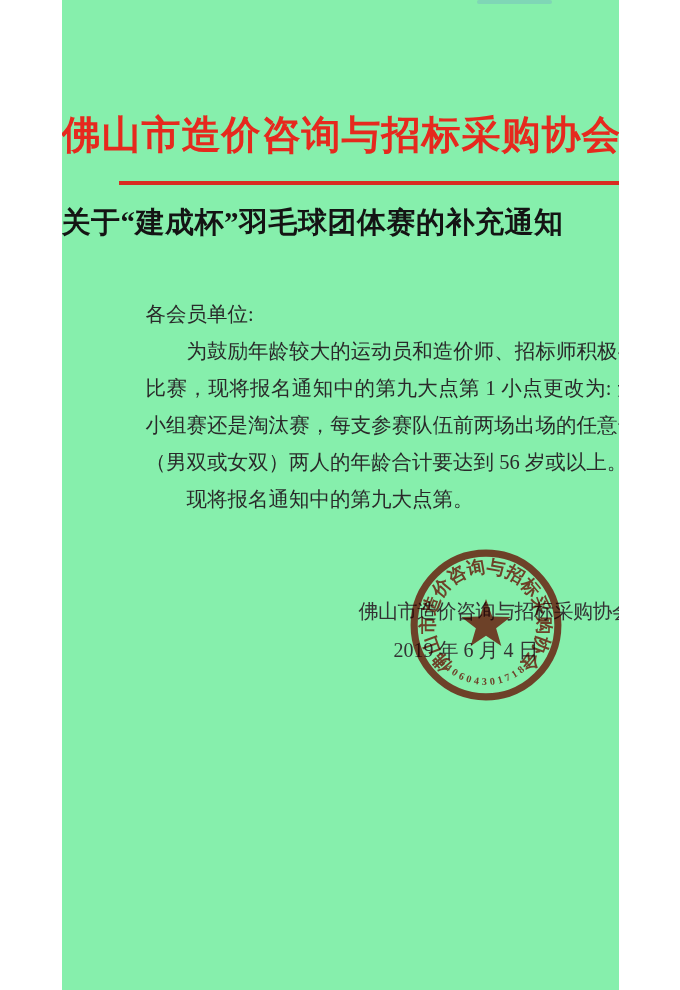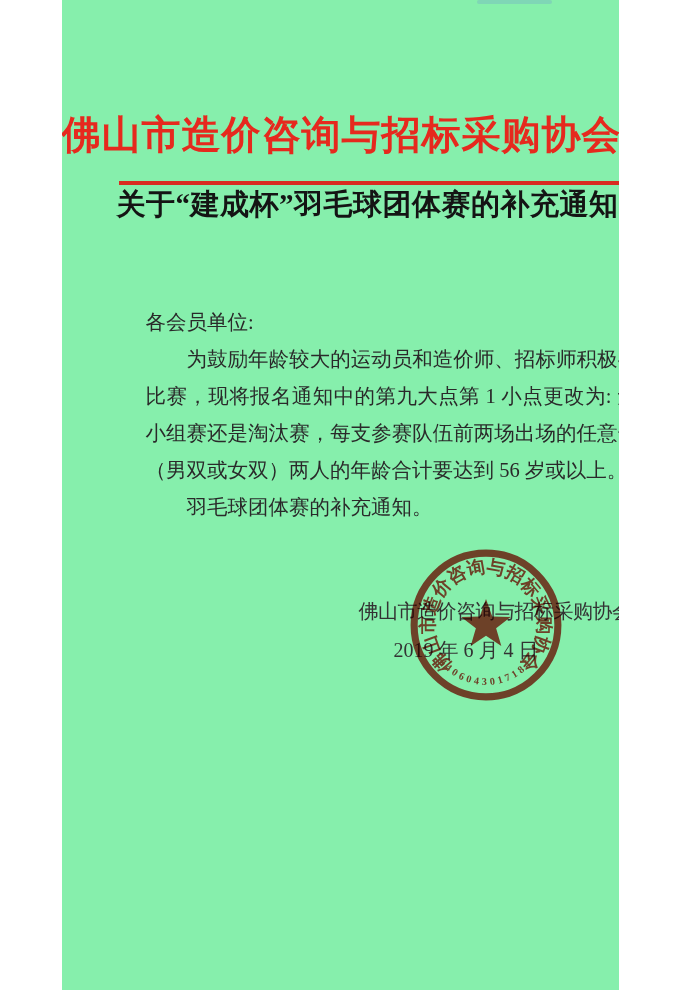--- a/index.html
+++ b/index.html
@@ -16,26 +16,26 @@
   .org-header {
     position:absolute; top:108px; left:0; width:100%;
     text-align:center; font-size:39px; font-weight:bold;
     color:#e6291e; letter-spacing:1px; white-space:nowrap;
   }
   .red-rule {
     position:absolute; top:181px; left:57px; width:567px; height:4px;
     background:#d92c21;
   }
   .doc-title {
-    position:absolute; top:185px; left:0; width:100%;
-    text-align:right; font-size:29px; font-weight:bold; color:#141414;
+    position:absolute; top:203px; left:0; width:100%;
+    text-align:left; font-size:29px; font-weight:bold; color:#141414;
     white-space:nowrap; letter-spacing:0.5px;
   }
   .body-text {
-    position:absolute; top:304px; left:84px; width:513px;
+    position:absolute; top:296px; left:84px; width:513px;
     font-size:20.5px; line-height:37px; text-align:justify;
     color:#2a2a2a;
   }
   .body-text p { margin:0; }
   .indent { text-indent:2em; }
   .sig-name {
     position:absolute; top:598px; left:297px; white-space:nowrap;
     font-size:20px; letter-spacing:-0.5px; color:#333;
     z-index:1;
   }
@@ -59,21 +59,21 @@
 
   <div class="org-header">佛山市造价咨询与招标采购协会</div>
 
   <div class="red-rule"></div>
 
   <div class="doc-title">关于“建成杯”羽毛球团体赛的补充通知</div>
 
   <div class="body-text">
     <p>各会员单位:</p>
     <p class="indent">为鼓励年龄较大的运动员和造价师、招标师积极参与比赛，现将报名通知中的第九大点第 1 小点更改为: 无论小组赛还是淘汰赛，每支参赛队伍前两场出场的任意一组（男双或女双）两人的年龄合计要达到 56 岁或以上。</p>
-    <p class="indent">羽毛球团体赛的补充通知。</p>
+    <p class="indent">现将报名通知中的第九大点第。</p>
   </div>
 
   <div class="sig-name">佛山市造价咨询与招标采购协会</div>
 
   <div class="sig-date">2019 年 6 月 4 日</div>
 
   <svg class="seal" viewBox="0 0 200 200">
     <circle cx="100" cy="100" r="91" fill="none" stroke="#cc372c" stroke-width="9"></circle>
     <defs>
       <path id="sealTopArc" d="M 62.1,154.1 A 66,66 0 1 1 137.9,154.1" fill="none"></path>

